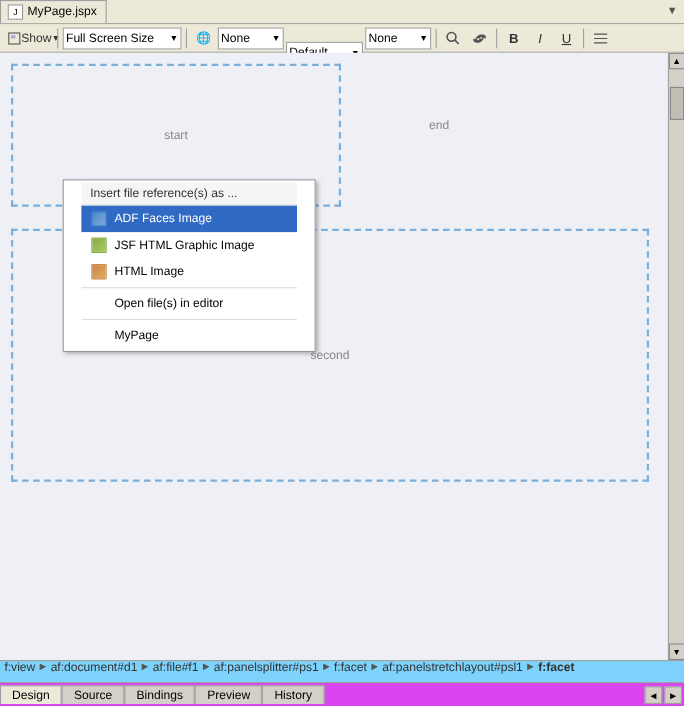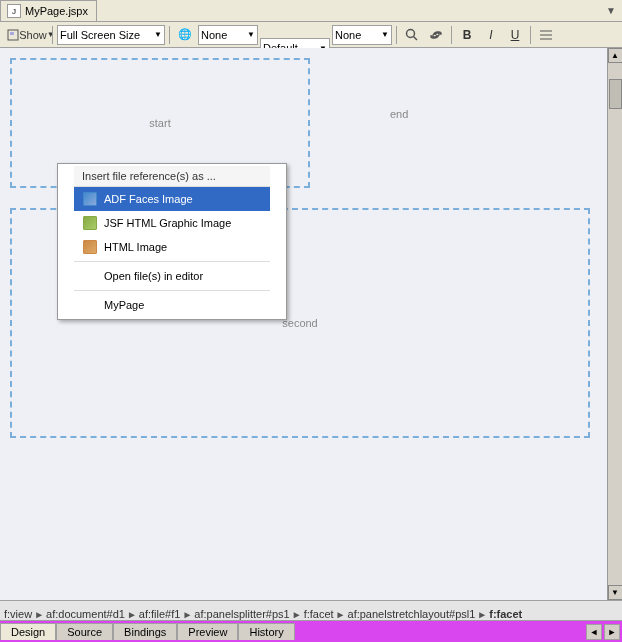--- a/index.html
+++ b/index.html
@@ -251,25 +251,25 @@
     .icon-html {
       width: 14px;
       height: 14px;
       background: linear-gradient(135deg, #cc8844, #ddaa66);
       border: 1px solid #cc8844;
       border-radius: 1px;
     }
 
     
     .status-bar {
-      background: #e5e5e5;
+      background: #7dd3fc;
       border-top: 1px solid #a0a0a0;
       height: 20px;
       display: flex;
-      align-items: flex-end;
+      align-items: flex-start;
       padding: 0 4px;
       font-size: 11px;
       color: #333;
       overflow: hidden;
       white-space: nowrap;
     }
     .status-item {
       display: flex;
       align-items: center;
       gap: 2px;

